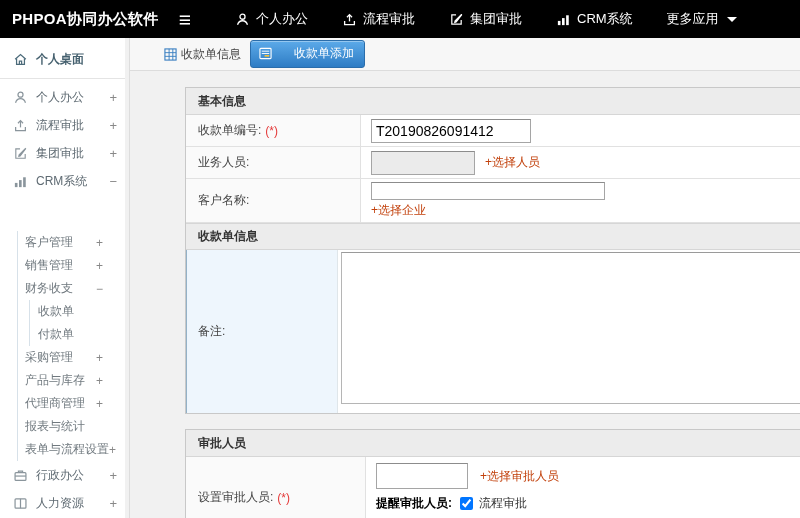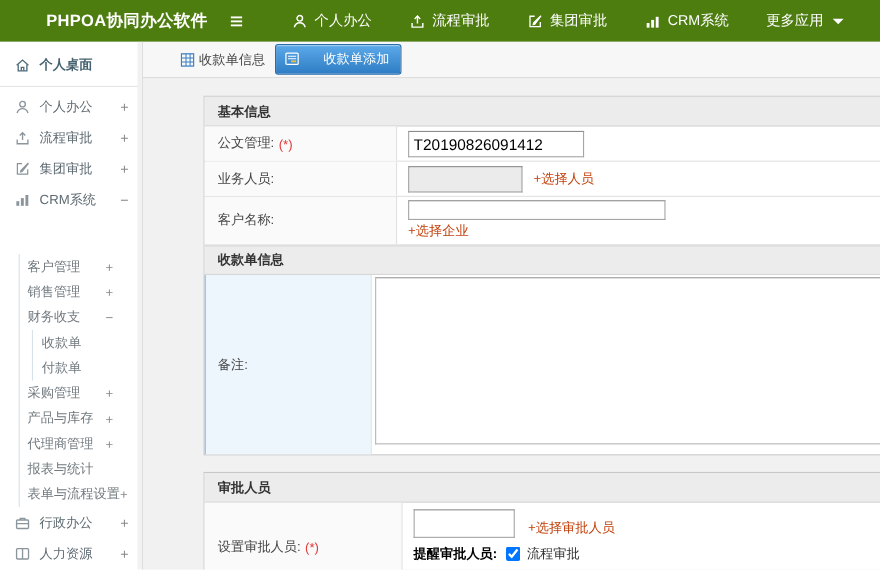--- a/index.html
+++ b/index.html
@@ -1,20 +1,20 @@
 <!DOCTYPE html>
 <html><head>
 <meta charset="utf-8">
 <style>
   * { margin:0; padding:0; box-sizing:border-box; }
   html,body { width:800px; height:518px; overflow:hidden; }
   body { font-family:"Liberation Sans","DejaVu Sans",sans-serif; font-size:12px; color:#333; background:#fff; }
 
   
-  .topbar { height:38px; background:#4d7c0f; display:flex; align-items:center; color:#fff;padding-left:30px; }
+  .topbar { height:38px; background:#000000; display:flex; align-items:center; color:#fff; }
   .brand { width:168px; padding-left:12px; font-size:15px; font-weight:bold; letter-spacing:.3px; white-space:nowrap; }
   .menu-toggle { width:34px; text-align:center; font-size:21px; font-weight:bold; cursor:pointer; line-height:1; }
   .topnav { display:flex; align-items:center; margin-left:16px; font-size:13px; }
   .topnav-item { display:flex; align-items:center; gap:6px; cursor:pointer; padding:0 17px; white-space:nowrap; }
   .topnav-item svg { width:15px; height:15px; display:block; }
   .caret-down { width:0; height:0; border-left:5px solid transparent; border-right:5px solid transparent; border-top:5px solid #fff; margin-left:2px; }
 
   
   .layout { display:flex; height:480px; }
 
@@ -58,21 +58,21 @@
   .inp { border:1px solid #a5a5a5; border-top-color:#8c8c8c; background:#fff; font-family:inherit; font-size:14px; height:24px; padding:0 4px; }
   .inp:disabled, .inp.gray { background:#ebebeb; }
   .link { color:#c2410c; cursor:pointer; white-space:nowrap; text-decoration:none; }
 
   .remark-label { width:152px; min-width:152px; background:#eef6fd; border-left:1px solid #93b1c7; border-right:1px solid #dfe6ea; padding-left:11px; display:flex; align-items:center; color:#444; }
   .remark-value { flex:1; padding:2px 0 0 3px; }
   .remark-value textarea { width:598px; height:152px; border:1px solid #b5b5b5; border-top-color:#9a9a9a; resize:none; font-family:inherit; font-size:13px; padding:3px; }
 
   .approver-row { min-height:64px; }
   .appr-label { width:180px; min-width:180px; }
-  .appr-line1 { display:flex; align-items:flex-end; gap:12px; margin-top:4px; }
+  .appr-line1 { display:flex; align-items:center; gap:12px; margin-top:4px; }
   .appr-line2 { display:flex; align-items:center; gap:4px; margin-top:4px; }
   .appr-line2 b { color:#000000; }
   .appr-line2 input[type=checkbox] { width:13px; height:13px; margin:0 2px 0 4px; }
   .appr-note { margin-top:3px; color:#444; }
 
   .gap15 { height:15px; }
 </style>
 </head>
 <body>
 
@@ -255,21 +255,21 @@
       </div>
     </div>
 
     <div class="content">
 
       <div class="ftable">
         <div class="fsec-title">基本信息</div>
 
         <div class="frow r32">
           <div class="flabel">
-            <span>公文管理:</span>
+            <span>收款单编号:</span>
             <span class="req">(*)</span>
           </div>
           <div class="fvalue">
             <input class="inp" style="width: 160px;" value="T20190826091412">
           </div>
 
         </div>
 
         <div class="frow r32">
           <div class="flabel">业务人员:</div>

